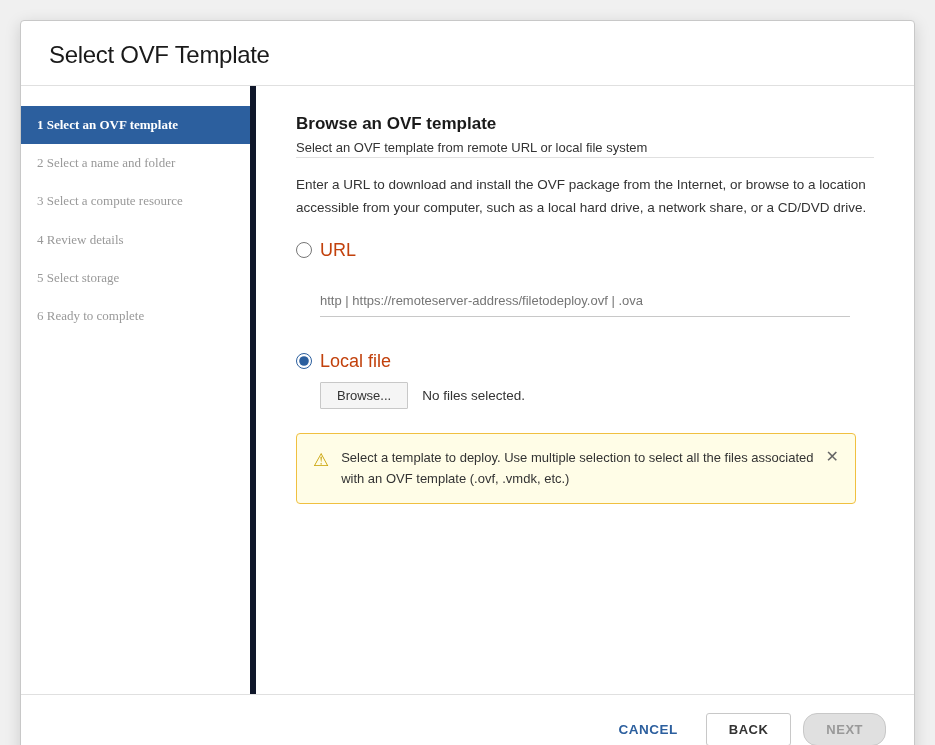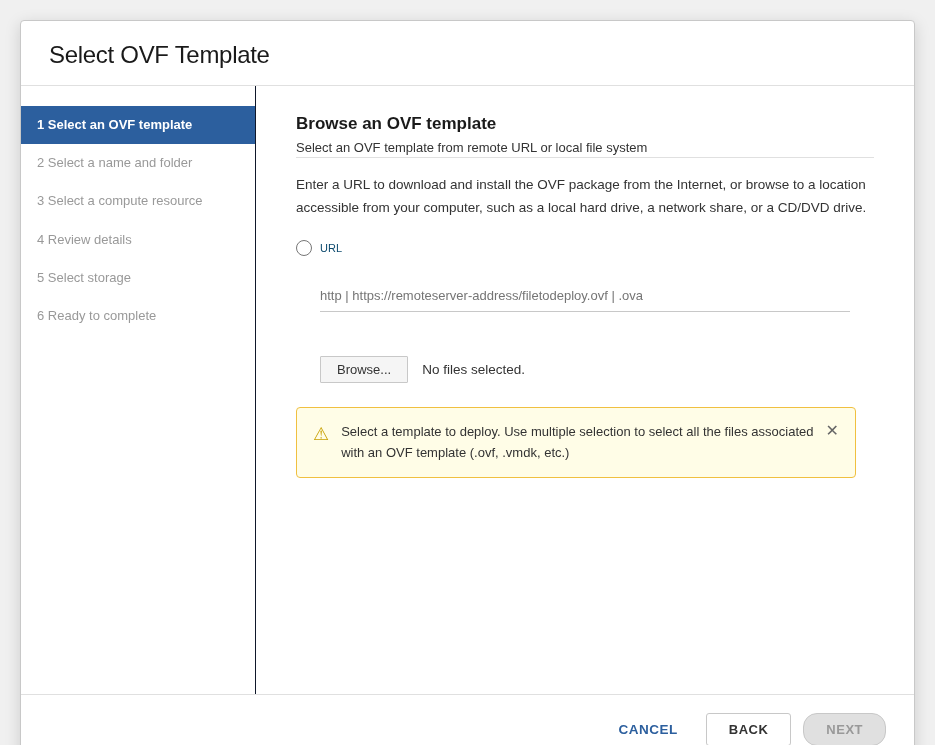--- a/index.html
+++ b/index.html
@@ -43,22 +43,23 @@
 
     .dialog-body {
       display: flex;
       flex: 1;
       min-height: 0;
     }
 
     .sidebar {
       width: 235px;
       padding: 20px 0;
-      border-right: 1px solid #0f172a;
+      border-right: 6px solid #0f172a;
       flex-shrink: 0;
+      font-family: Liberation Serif, serif;
     }
 
     .sidebar-item {
       padding: 10px 16px;
       font-size: 13px;
       color: #999999;
       cursor: default;
       line-height: 1.4;
     }
 
@@ -110,22 +111,22 @@
     }
 
     .radio-option input[type="radio"] {
       width: 16px;
       height: 16px;
       accent-color: #2c5f9e;
       cursor: pointer;
     }
 
     .radio-label {
-      font-size: 11px;
-      color: #0c4a6e;
+      font-size: 18px;
+      color: #c2410c;
     }
 
     .url-input-container {
       margin-top: 10px;
       margin-left: 24px;
     }
 
     .url-input {
       width: 530px;
       height: 32px;
@@ -279,20 +280,24 @@
         <div class="radio-option">
           <input type="radio" name="source" id="url-radio" style="">
           <label class="radio-label" for="url-radio">URL</label>
         </div>
 
         <div class="url-input-container">
           <input type="text" class="url-input" placeholder="http | https://remoteserver-address/filetodeploy.ovf | .ova" style="">
         </div>
 
         <div class="local-file-section">
+          <div class="radio-option">
+            <input type="radio" name="source" id="local-radio" checked="" style="">
+            <label class="radio-label" for="local-radio">Local file</label>
+          </div>
 
           <div class="browse-row">
             <button class="browse-button">Browse...</button>
             <span class="no-files-text">No files selected.</span>
           </div>
         </div>
       </div>
 
       <div class="warning-box">
         <span class="warning-icon">⚠</span>

